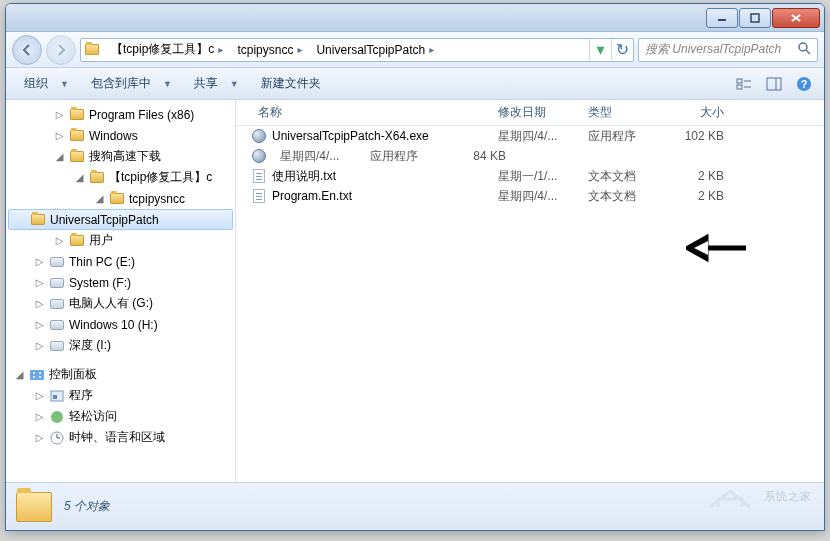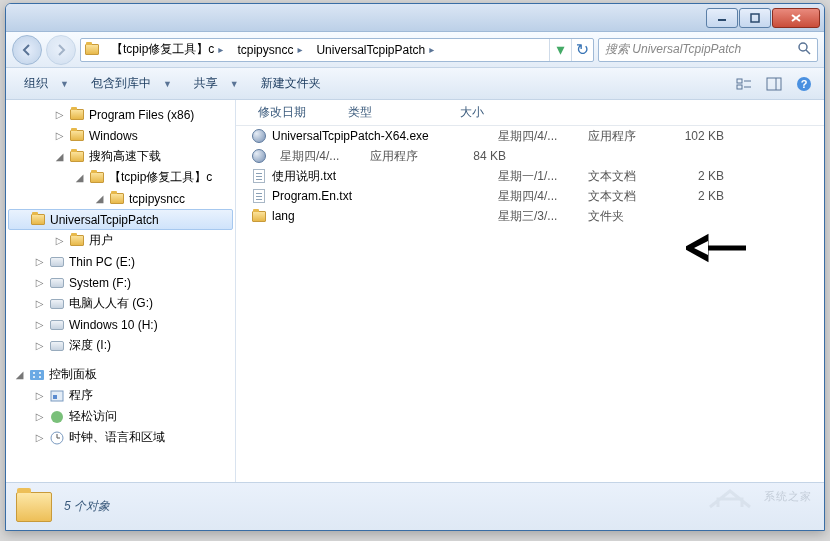--- a/index.html
+++ b/index.html
@@ -14,21 +14,21 @@
 
 .navbar { height: 36px; background: linear-gradient(#f7fbff,#e3ecf7); display: flex; align-items: center; padding: 0 6px; gap: 4px; border-bottom: 1px solid #c4d4e6; }
 .navarrow { width: 30px; height: 30px; border-radius: 50%; background: radial-gradient(#e6eefb,#bcd0e7); border:1px solid #9fb9d6; display:flex; align-items:center; justify-content:center; color:#5a7496; }
 .navarrow.disabled { opacity:.5; }
 .addrbar { flex: 1; height: 24px; border: 1px solid #9fb9d6; background: #fff; display: flex; align-items: center; border-radius: 2px; overflow:hidden; }
 .addrbar .foldericon { width: 22px; display:flex; justify-content:center; }
 .crumb { display: flex; align-items: center; height: 100%; padding: 0 6px 0 8px; font-size: 12px; border-right: 0; cursor:default; }
 .crumb .chev { margin-left:4px; color:#5a7496; font-size:10px; }
 .addrbar .spacer { flex:1; }
 .addrend { width: 22px; height:100%; display:flex;align-items:center;justify-content:center;border-left:1px solid #cfdbe9; color:#4a6; }
-.searchbox { width: 220px; height: 24px; border: 1px solid #9fb9d6; background: #fff; display: flex; align-items: center; border-radius: 2px; padding: 0 6px; color:#888; font-size:12px; font-style:italic; gap:6px; }
+.searchbox { width: 180px; height: 24px; border: 1px solid #9fb9d6; background: #fff; display: flex; align-items: center; border-radius: 2px; padding: 0 6px; color:#888; font-size:12px; font-style:italic; gap:6px; }
 .searchbox .sicon { color:#5a7496; margin-left:auto; }
 
 .toolbar { height: 32px; background: linear-gradient(#f2f7fd,#dce7f4); display: flex; align-items: center; padding: 0 8px; gap: 2px; border-bottom: 1px solid #c4d4e6; font-size: 12px; }
 .tbtn { padding: 4px 10px; display:flex; align-items:center; gap:12px; color:#1a3a5e; }
 .tbtn .drop { font-size:9px; color:#5a7496; }
 .toolbar .right { margin-left:auto; display:flex; gap:6px; }
 .ticon { width:24px; height:24px; display:flex; align-items:center; justify-content:center; color:#5a7496; }
 
 .content { display: flex; height: calc(100% - 28px - 36px - 32px - 48px); }
 
@@ -306,20 +306,21 @@
               <circle cx="8" cy="8" r="6" fill="#fff" stroke="#7a9ac0"></circle>
               <line x1="8" y1="8" x2="8" y2="4" stroke="#555"></line>
               <line x1="8" y1="8" x2="11" y2="8" stroke="#555"></line>
             </svg>
           </span>
           <span>时钟、语言和区域</span>
         </div>
       </div>
     <div class="files">
       <div class="colheads">
+        <div class="c-name">名称</div>
         <div class="c-date">修改日期</div>
         <div class="c-type">类型</div>
         <div class="c-size">大小</div>
       </div>
       <div id="rows">
           <div class="row">
             <span class="ic">
               <span class="exe-ic"></span>
             </span>
             <span class="n">UniversalTcpipPatch-X64.exe</span>
@@ -346,29 +347,20 @@
           </div>
           <div class="row">
             <span class="ic">
               <span class="txt-ic"></span>
             </span>
             <span class="n">Program.En.txt</span>
             <span class="d">星期四/4/...</span>
             <span class="t">文本文档</span>
             <span class="s">2 KB</span>
           </div>
-          <div class="row">
-            <span class="ic">
-              <span class="folder-ic"></span>
-            </span>
-            <span class="n">lang</span>
-            <span class="d">星期三/3/...</span>
-            <span class="t">文件夹</span>
-            <span class="s"></span>
-          </div>
         </div>
       <div class="arrow-annot">
         <svg width="70" height="40">
             <path d="M 60 20 L 20 20 L 20 10 L 2 20 L 20 30 L 20 20" fill="#000" stroke="#000" stroke-width="5" stroke-linejoin="miter"></path>
             <path d="M 60 20 L 22 20 L 22 13 L 8 20 L 22 27 L 22 20" fill="#fff"></path>
           </svg>
       </div>
     </div>
   </div>
 

